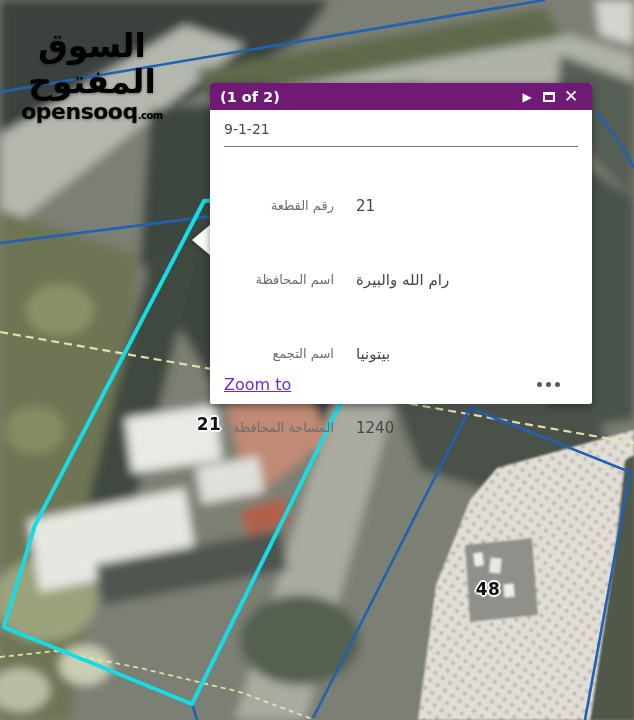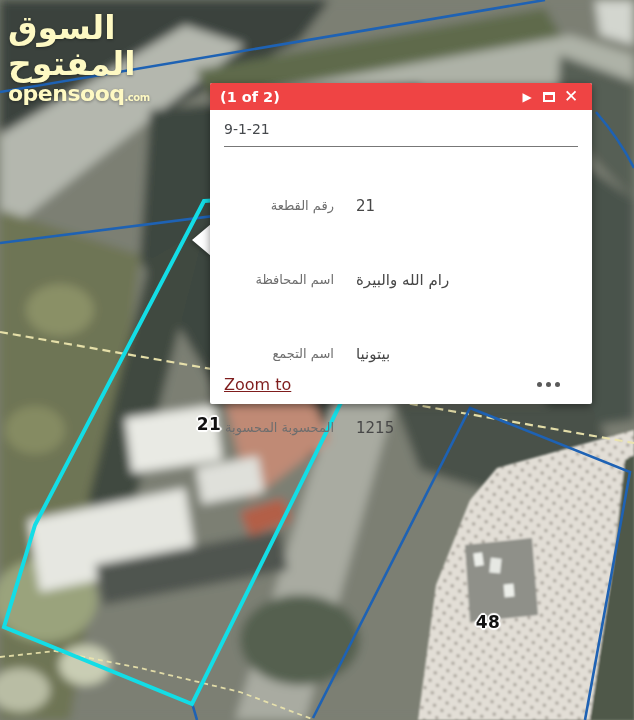--- a/index.html
+++ b/index.html
@@ -12,22 +12,22 @@
   .map-label{
     position:absolute;z-index:2;color:#111;font-weight:bold;
     text-shadow:-2px 0 1px #fff,2px 0 1px #fff,0 -2px 1px #fff,0 2px 1px #fff,
                 -1px -1px 1px #fff,1px 1px 1px #fff,1px -1px 1px #fff,-1px 1px 1px #fff;
     white-space:nowrap;transform:translate(-50%,-50%);
   }
   .lbl-21,.lbl-48{font-size:17px;letter-spacing:0.5px;}
   .lbl-area{font-size:29px;}
 
   
-  #logo{position:absolute;left:8px;top:10px;z-index:4;color:#fef9c3;
-        text-shadow:0 1px 3px rgba(0,0,0,.35);width:168px;text-align:left;}
+  #logo{position:absolute;left:8px;top:28px;z-index:4;color:#000000;
+        text-shadow:0 1px 3px rgba(0,0,0,.35);width:168px;text-align:center;}
   #logo .ar{font-size:33px;font-weight:bold;line-height:1.1;letter-spacing:-1px;}
   #logo .latin{font-size:22px;font-weight:bold;letter-spacing:-0.5px;margin-top:-2px;}
   #logo .tld{font-size:10px;font-weight:bold;margin-top:12px;}
 
   
   #popup{position:absolute;left:210px;top:83px;width:382px;height:321px;z-index:3;
          background:#fff;border-radius:2px;box-shadow:0 2px 8px rgba(0,0,0,.45);}
   #popup-pointer{position:absolute;left:192px;top:224px;z-index:3;width:0;height:0;
          border-top:16px solid transparent;border-bottom:16px solid transparent;
          border-right:19px solid #fff;filter:drop-shadow(-2px 1px 2px rgba(0,0,0,.25));}
@@ -41,21 +41,21 @@
   .max-glyph{width:12px;height:10px;border:2px solid #fff;border-top-width:3px;}
   .close-glyph{font-size:17px;font-weight:bold;line-height:1;}
   #popup-body{position:relative;height:294px;padding:0 14px;}
   #popup-title{font-size:14px;color:#46494d;padding:11px 0 9px 0;}
   #popup-sep{border-bottom:1px solid #777;}
   #fields{margin-top:8px;}
   .frow{display:flex;align-items:center;height:31px;margin-top:43px;}
   .flabel{width:110px;font-size:13px;color:#6e6e6e;text-align:right;direction:rtl;flex:none;}
   .fvalue{margin-left:22px;font-size:15px;color:#474747;direction:rtl;text-align:left;}
   #popup-footer{position:absolute;left:14px;right:14px;bottom:10px;display:flex;align-items:center;}
-  #zoom-to{font-size:16px;color:#7f1d1d;text-decoration:underline;cursor:pointer;}
+  #zoom-to{font-size:16px;color:#6d28d9;text-decoration:underline;cursor:pointer;}
   #menu-dots{margin-left:auto;margin-right:18px;display:flex;gap:4px;cursor:pointer;}
   #menu-dots i{width:5px;height:5px;border-radius:50%;background:#5a5a5a;display:block;}
 </style>
 </head>
 <body>
 
 <div id="stage">
 
   <svg id="map-svg" width="634" height="720" viewBox="0 0 634 720">
     <defs>
@@ -116,31 +116,31 @@
       <line x1="0" y1="92" x2="545" y2="0" stroke="#1e62b4"></line>
       <path d="M596,112 Q620,140 634,168" stroke="#1e62b4"></path>
       <polyline points="313,718 470,408 630,472 585,720" stroke="#1e62b4"></polyline>
       <line x1="192" y1="703" x2="197" y2="720" stroke="#1e62b4"></line>
     </g>
 
     <polygon points="204,201 448,186 192,704 4,627 35,525" fill="none" stroke-width="4" stroke-linejoin="miter" stroke="#13dde6"></polygon>
   </svg>
 
   <div class="map-label lbl-21" style="left:209px;top:424px;">21</div>
-  <div class="map-label lbl-48" style="left:488px;top:622px;">48</div>
+  <div class="map-label lbl-48" style="left:488px;top:589px;">48</div>
 
   <div id="logo">
     <div class="ar">السوق المفتوح</div>
     <div class="latin"><span>opensooq</span><span class="tld">.com</span></div>
   </div>
 
   <div id="popup-pointer"></div>
 
   <div id="popup">
-    <div id="popup-header" style="background-color: #ef4444;">
+    <div id="popup-header" style="background-color: #701a75;">
       <span class="pg">(1 of 2)</span>
       <span class="spacer"></span>
       <span class="hdr-btn">
         <span class="play-glyph">▶</span>
       </span>
       <span class="hdr-btn">
         <span class="max-glyph"></span>
       </span>
       <span class="hdr-btn">
         <span class="close-glyph">✕</span>
@@ -158,22 +158,22 @@
         </div>
         <div class="frow">
           <div class="flabel">اسم المحافظة</div>
           <div class="fvalue">رام الله والبيرة</div>
         </div>
         <div class="frow">
           <div class="flabel">اسم التجمع</div>
           <div class="fvalue">بيتونيا</div>
         </div>
         <div class="frow">
-          <div class="flabel">المحسوبة المحسوبة</div>
-          <div class="fvalue">1215</div>
+          <div class="flabel">المساحة المحافظة</div>
+          <div class="fvalue">1240</div>
         </div>
       </div>
 
       <div id="popup-footer">
         <a id="zoom-to">Zoom to</a>
         <span id="menu-dots">
           <i></i>
           <i></i>
           <i></i>
         </span>

